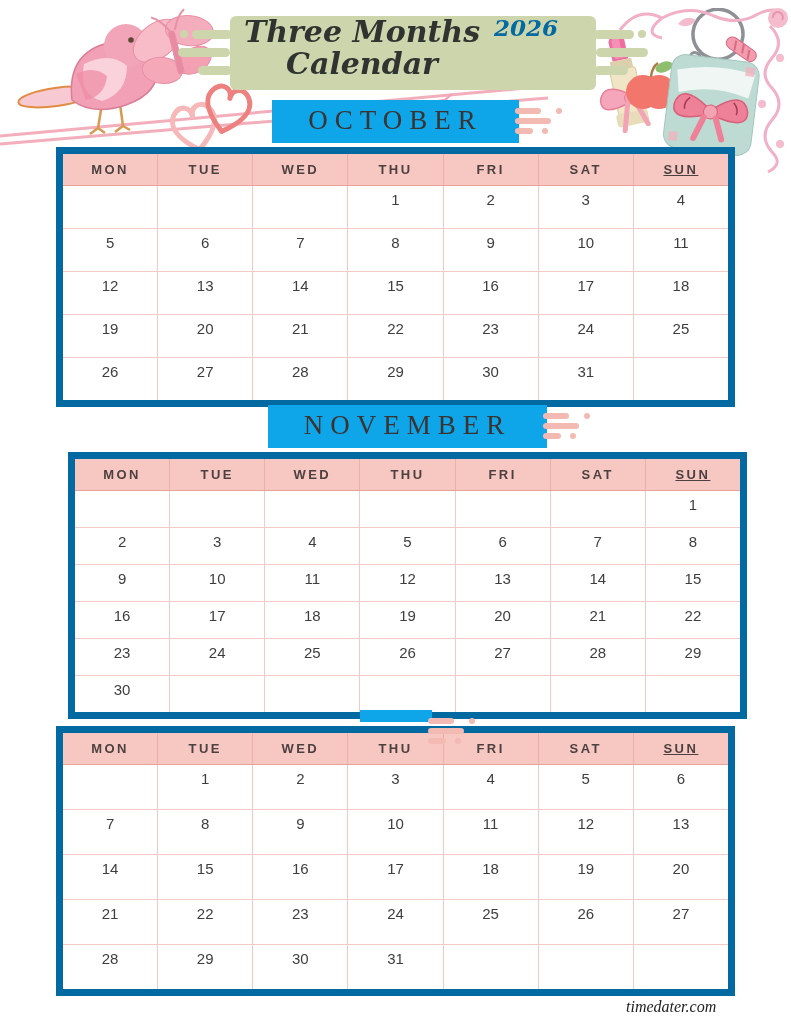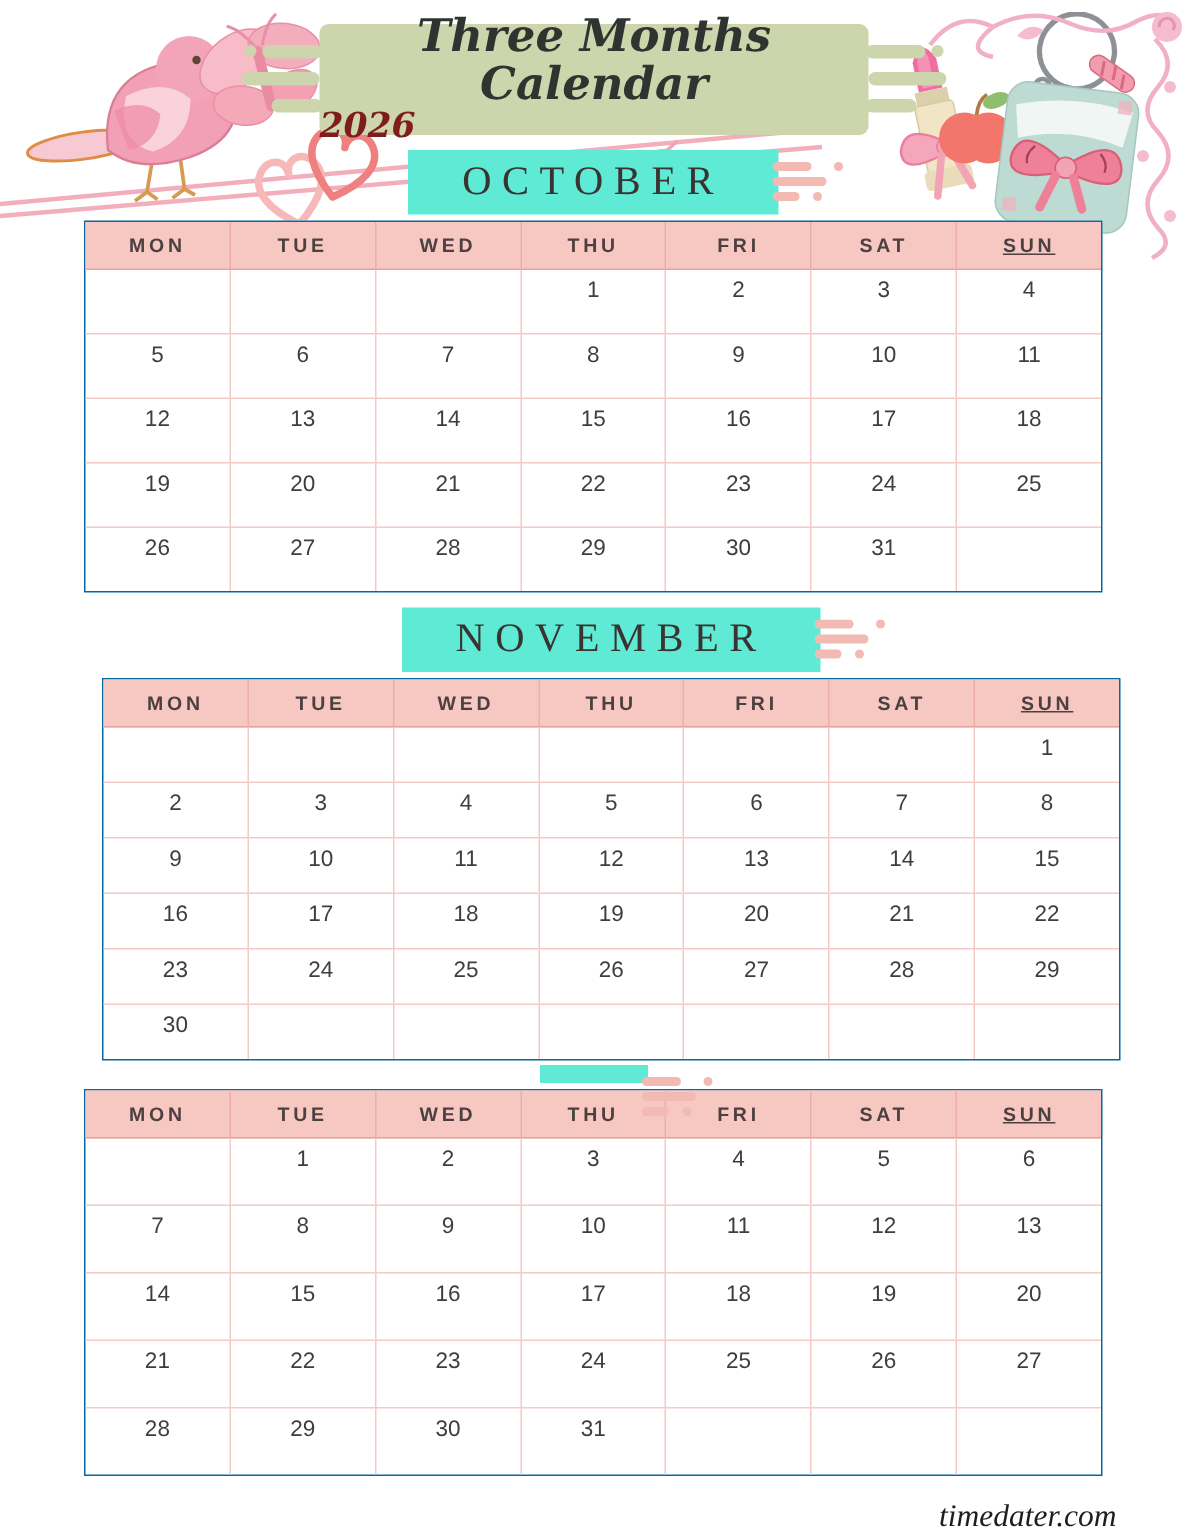--- a/index.html
+++ b/index.html
@@ -1,61 +1,61 @@
 <!DOCTYPE html>
 <html><head>
 <meta charset="utf-8">
 <style>
   html,body{margin:0;padding:0;background:#ffffff;}
   .page{position:relative;width:791px;height:1024px;background:#ffffff;overflow:hidden;
         font-family:"Liberation Sans", sans-serif;}
 
   
-  .title-banner{position:absolute;left:213px;top:16px;width:366px;height:74px;
-                background:#ccd5ac;border-radius:6px;display:flex;flex-direction:column;
+  .title-banner{position:absolute;left:230px;top:16px;width:366px;height:74px;
+                background:#ccd5ac;border-radius:6px;display:flex;flex-direction:row;
                 justify-content:center;}
   .title-line{font-family:"DejaVu Serif", serif;font-style:italic;font-weight:bold;
               font-size:30px;color:#2f3430;text-align:center;line-height:1.05;}
   .title-year{font-family:"DejaVu Serif", serif;font-style:italic;font-weight:bold;
-              font-size:23px;color:#7f1d1d;padding-right:38px;margin-top:-2px;}
+              font-size:23px;color:#0369a1;padding-right:38px;margin-top:-2px;}
   .dash-left{position:absolute;left:-52px;top:10px;}
   .dash-right{position:absolute;right:-52px;top:10px;}
 
   .deco{position:absolute;}
   .deco svg{display:block;}
 
   
   .month{position:absolute;left:56px;width:679px;}
   .m-oct{top:100px;}
   .m-nov{top:405px;padding-left:12px;}
   .m-dec{top:710px;}
   .month-banner{position:relative;display:flex;justify-content:center;margin-bottom:4px;}
-  .banner-pill{position:relative;background:#5eead4;padding:5px 36px 7px 36px;}
+  .banner-pill{position:relative;background:#0ea5e9;padding:5px 36px 7px 36px;}
   .banner-text{font-family:"Liberation Serif", serif;font-size:27px;letter-spacing:7px;
                color:#3b3330;}
   .banner-dashes{position:absolute;right:-46px;top:8px;}
 
-  .cal-table{border:1px solid #0369a1;background:#ffffff;}
+  .cal-table{border:7px solid #0369a1;background:#ffffff;}
   .wk-row{display:flex;height:31px;background:#f7c7c2;border-bottom:1px solid #e9a29b;}
   .wk-cell{flex:1;display:flex;align-items:center;justify-content:center;
            font-size:13px;letter-spacing:2.5px;color:#4c4140;font-weight:bold;
            border-right:1px solid #efafa9;}
   .wk-cell:last-child{border-right:none;text-decoration:underline;}
   .day-row{display:flex;border-bottom:1px solid #f3cac5;}
   .day-row:last-child{border-bottom:none;}
   .m-oct .day-row{height:42px;}
   .m-nov .day-row{height:36px;}
   .m-dec .day-row{height:44px;}
   .day-cell{flex:1;text-align:center;padding-top:5px;font-size:15px;color:#3e3e3e;
             border-right:1px solid #f3cac5;}
   .day-cell:last-child{border-right:none;}
 
   
   .site-credit{position:absolute;left:626px;top:998px;font-family:"Liberation Serif", serif;
-               font-style:italic;font-size:21px;color:#1e1e1e;}
+               font-style:italic;font-size:16px;color:#1e1e1e;}
 </style>
 </head>
 <body>
 
 <div class="page">
 
   <div class="deco" style="left:0;top:78px;">
     <svg width="560" height="70" viewBox="0 0 560 70">
       <line x1="0" y1="58" x2="548" y2="8" stroke="#f3aebc" stroke-width="3"></line>
       <line x1="0" y1="66" x2="548" y2="20" stroke="#f3aebc" stroke-width="3"></line>

